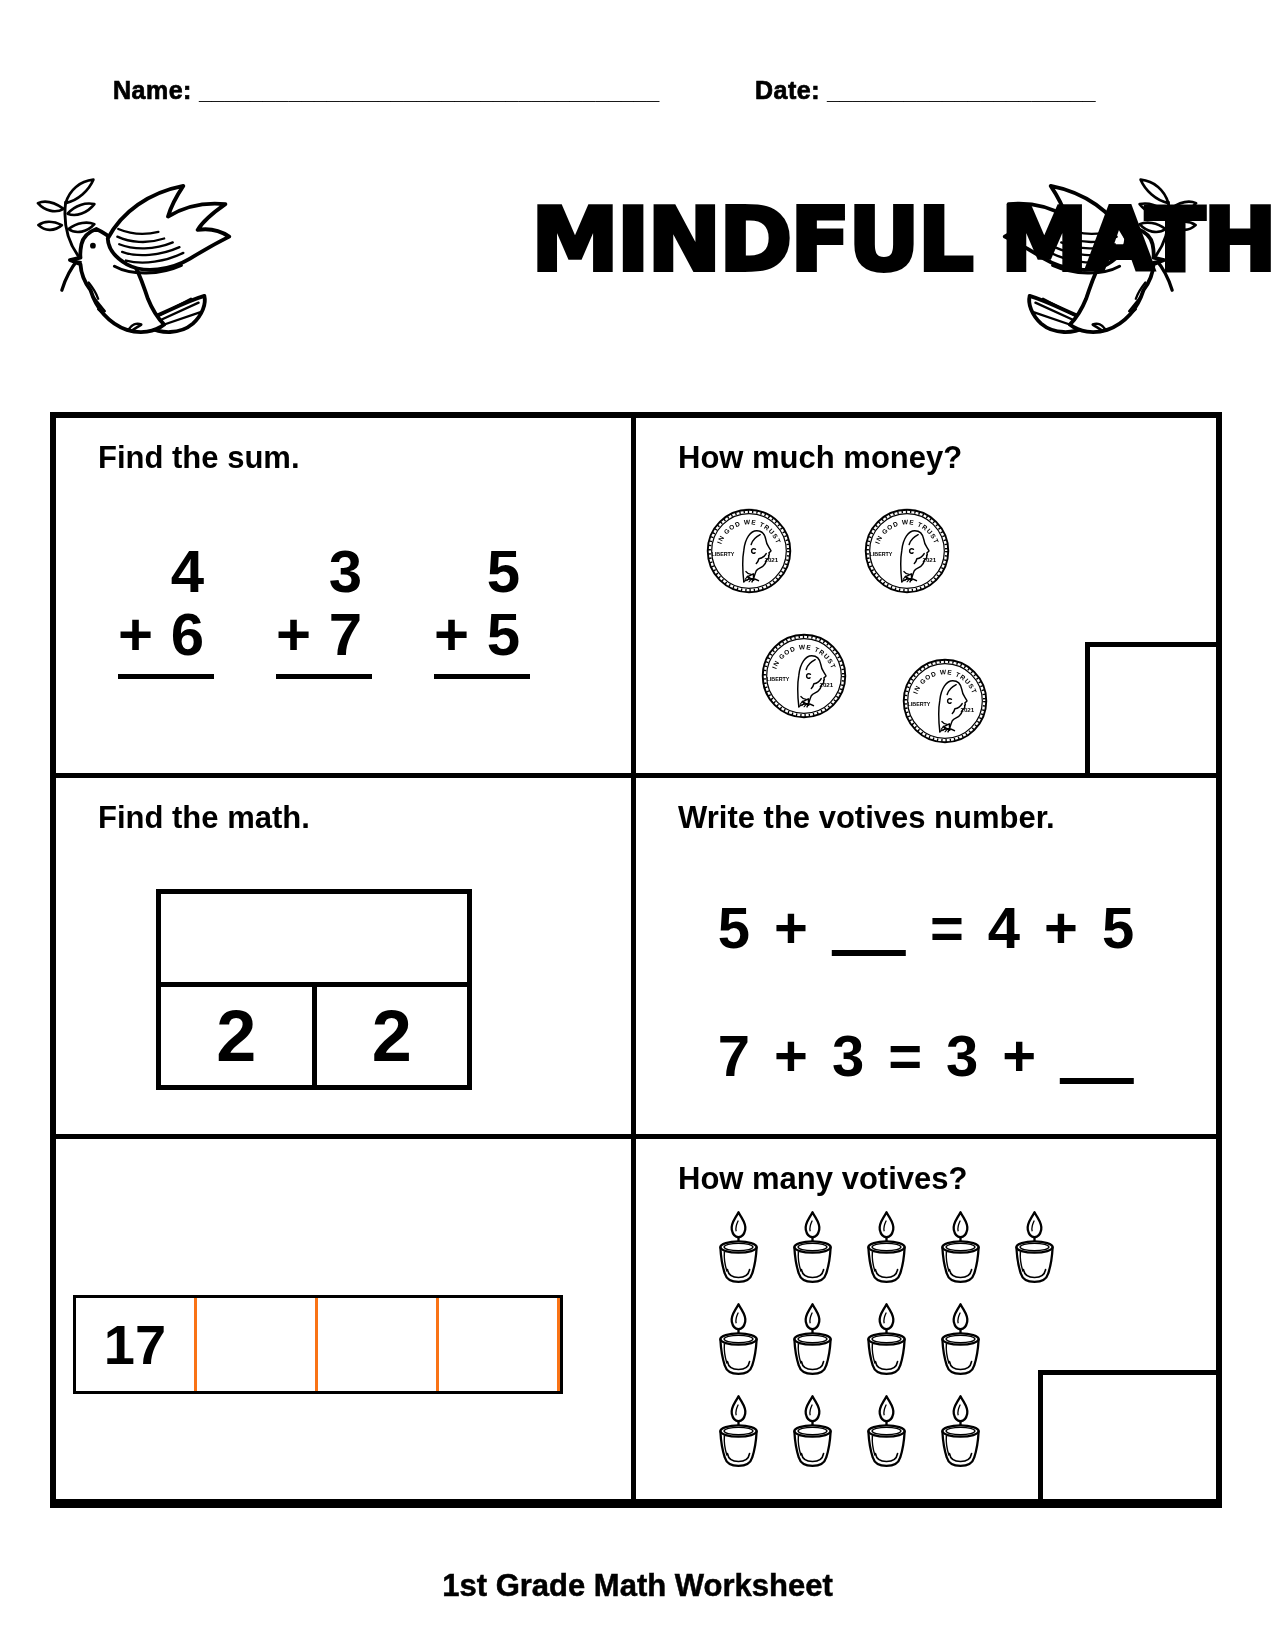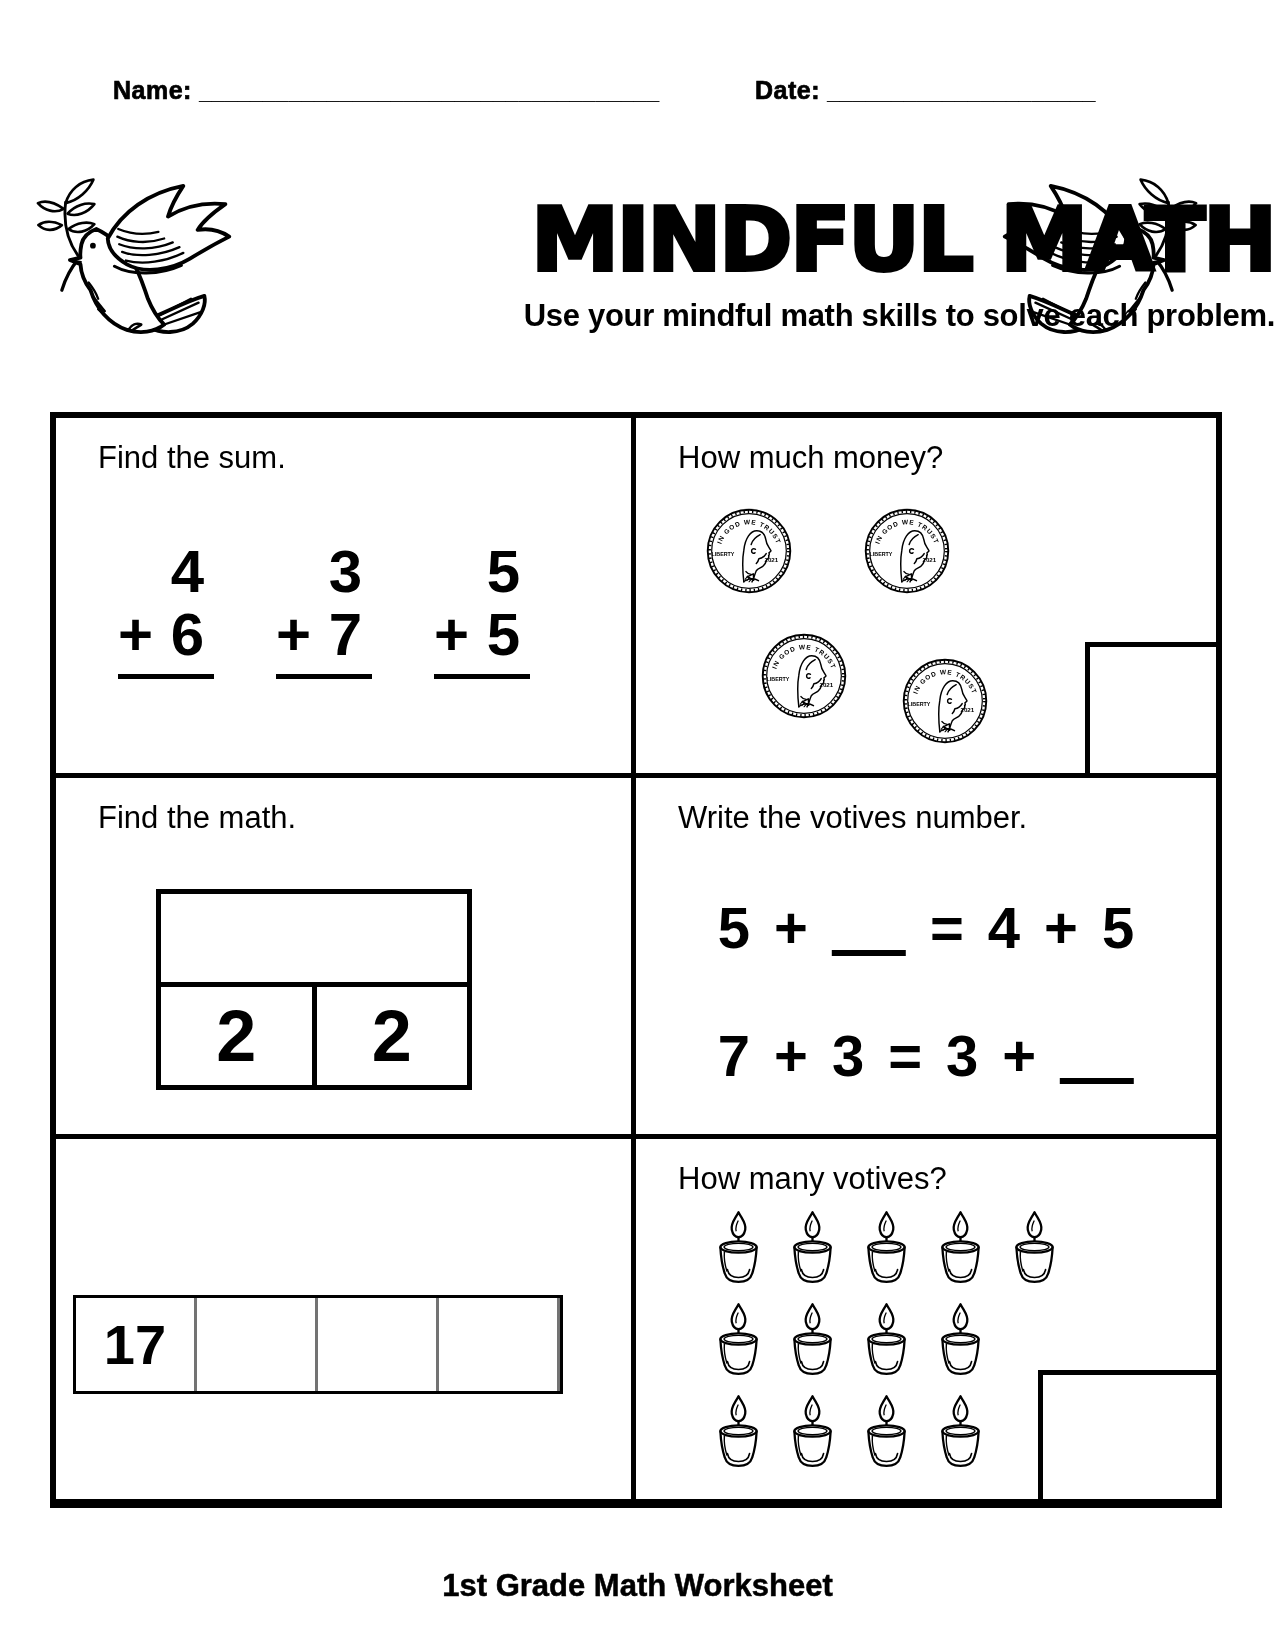--- a/index.html
+++ b/index.html
@@ -24,21 +24,21 @@
   .dove-left{left:36px;}
   .dove-right{left:978px;transform:scaleX(-1);}
 
   
   .grid{position:absolute;left:50px;top:412px;width:1172px;height:1096px;box-sizing:border-box;
     border:6px solid #000;border-bottom-width:9px;
     display:grid;grid-template-columns:1fr 1fr;grid-template-rows:1fr 1fr 1fr;}
   .cell{position:relative;box-sizing:border-box;background:#fff;}
   .col-left{border-right:5px solid #000;}
   .row-top,.row-mid{border-bottom:5px solid #000;}
-  .cell-header{position:absolute;left:42px;top:22px;margin:0;font-size:31px;font-weight:400;letter-spacing:0;}
+  .cell-header{position:absolute;left:42px;top:22px;margin:0;font-size:31px;font-weight:700;letter-spacing:0;}
 
   
   .problems{position:absolute;left:62px;top:122px;display:flex;gap:62px;}
   .problem{width:96px;}
   .p-top{font-size:60px;font-weight:600;line-height:64px;text-align:right;padding-right:10px;}
   .p-bottom{display:flex;justify-content:space-between;align-items:flex-end;font-size:60px;font-weight:600;line-height:62px;}
   .p-bottom .p-addend{padding-right:10px;}
   .p-rule{border-bottom:5px solid #000;margin-top:8px;width:100%;}
 
   
@@ -63,21 +63,21 @@
   .equation{position:absolute;left:50%;transform:translateX(-50%);display:flex;gap:24px;
     align-items:flex-end;font-size:58px;font-weight:600;line-height:56px;white-space:nowrap;}
   .eq1{top:120px;}
   .eq2{top:248px;}
   .tok{display:inline-block;}
   .blank{display:inline-block;width:74px;height:52px;border-bottom:6px solid #000;}
 
   
   .strip{position:absolute;left:17px;top:156px;width:490px;height:99px;border:3px solid #000;
     box-sizing:border-box;display:flex;}
-  .strip-cell{flex:1;border-right:3px solid #737373;display:flex;align-items:center;justify-content:center;
+  .strip-cell{flex:1;border-right:3px solid #f97316;display:flex;align-items:center;justify-content:center;
     font-size:56px;font-weight:600;}
   .strip-cell.last{border-right:none;}
 
   
   .candle-rows{position:absolute;left:76px;top:68px;}
   .candle-row{display:flex;gap:21px;margin-bottom:11px;}
   .candle{width:53px;height:81px;}
 
   
   .footer{position:absolute;left:50px;width:1175px;top:1568px;display:flex;justify-content:center;
@@ -181,21 +181,20 @@
 
   <svg class="dove dove-left">
       <use href="#sym-dove"></use>
     </svg>
   <svg class="dove dove-right">
       <use href="#sym-dove"></use>
     </svg>
 
   <div class="title-wrap">
     <h1 class="main-title">MINDFUL MATH</h1>
-    <p class="subtitle">Use your mindful math skills to solve each problem.</p>
   </div>
 
   <div class="grid">
 
     <section class="cell col-left row-top">
       <h2 class="cell-header">Find the sum.</h2>
       <div class="problems" id="problems">
           <div class="problem">
             <div class="p-top">4</div>
             <div class="p-bottom">

